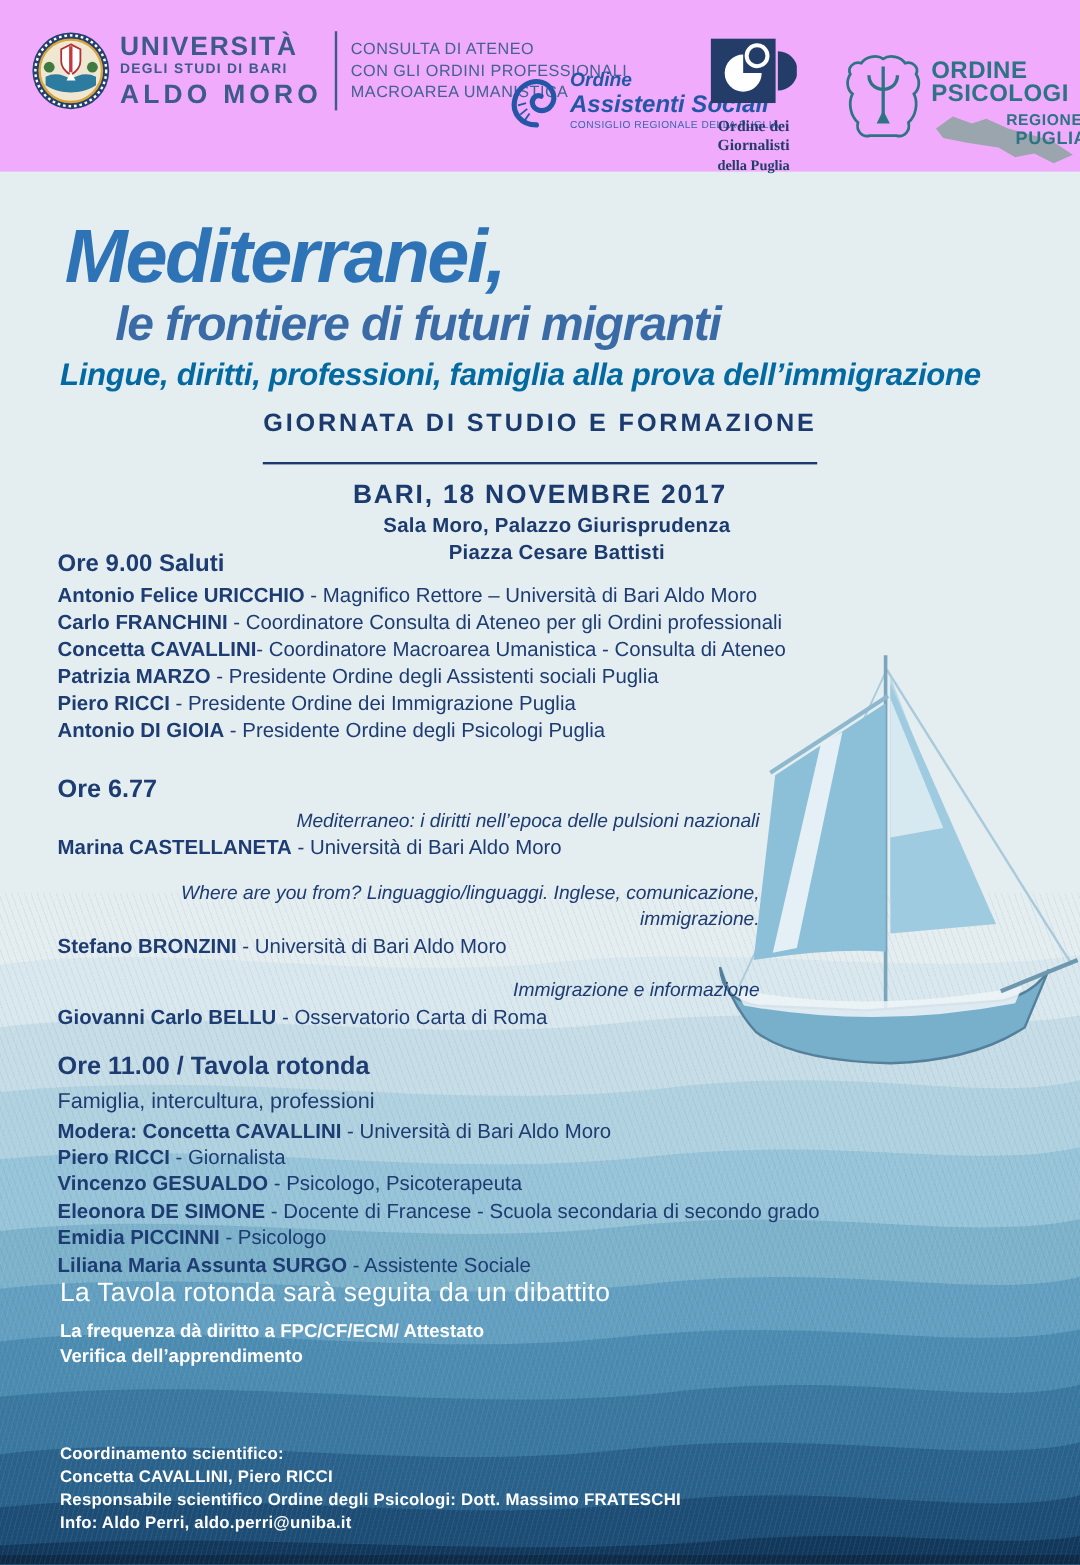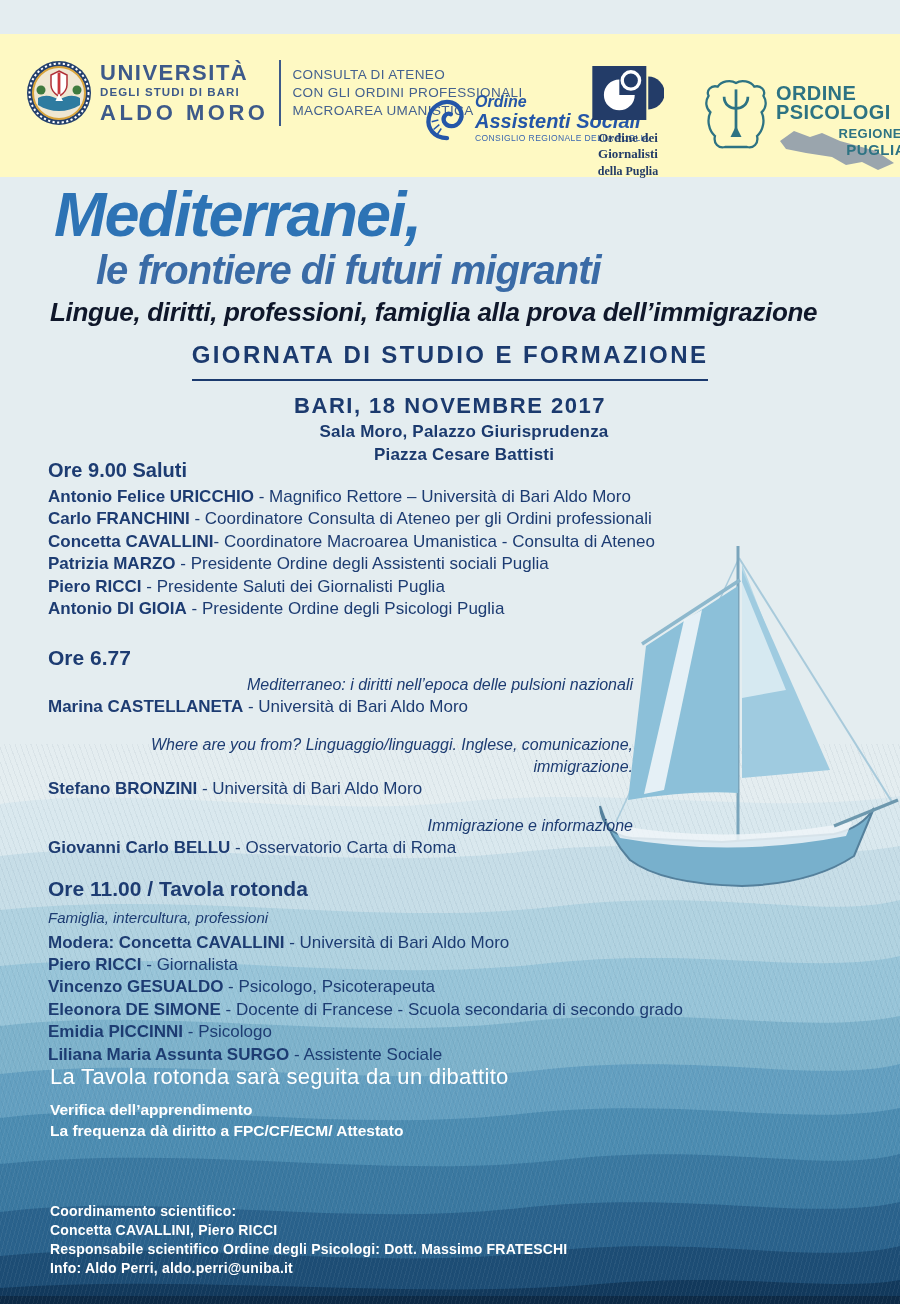--- a/index.html
+++ b/index.html
@@ -1,19 +1,19 @@
 <!DOCTYPE html>
 <html><head>
 <meta charset="utf-8">
 <style>
   html,body{margin:0;padding:0;background:#888;}
   .poster{position:relative;width:900px;height:1304px;margin:0 auto;background:#e4edf0;
           overflow:hidden;font-family:"Liberation Sans",sans-serif;}
   
-  .band-top{position:absolute;top:0;left:0;width:900px;height:143px;background:#fef9c3;margin-top:34px;}
+  .band-top{position:absolute;top:0;left:0;width:900px;height:143px;background:#f0abfc;}
   .logo-uniba{position:absolute;left:26px;top:26px;display:flex;align-items:center;}
   .uni-name{color:#3d5a8a;line-height:1;margin-left:8px;}
   .un1{font-size:22px;font-weight:bold;letter-spacing:1.5px;}
   .un2{font-size:11.5px;font-weight:bold;letter-spacing:1.1px;margin-top:3px;}
   .un3{font-size:22px;font-weight:bold;letter-spacing:3.5px;margin-top:3px;}
   .vdiv{width:2px;height:66px;background:#3d5a8a;margin:0 11px;}
   .uni-dept{color:#44618f;font-size:13.5px;letter-spacing:.4px;line-height:1.35;}
   .logo-assistenti{position:absolute;left:424px;top:60px;display:flex;align-items:center;color:#2456a8;}
   .as-text{margin-left:5px;line-height:1;}
   .as1{font-style:italic;font-size:16px;font-weight:bold;}
@@ -28,40 +28,40 @@
   .ps-text{color:#2d7383;font-weight:bold;line-height:.95;margin-left:8px;margin-top:6px;}
   .ps1,.ps2{font-size:20px;letter-spacing:.4px;}
   .ps-region{position:relative;width:132px;height:46px;margin-top:3px;}
   .ps-region svg{position:absolute;left:0;top:2px;}
   .psr1{position:absolute;right:6px;top:3px;font-size:13px;letter-spacing:.5px;color:#2d7383;}
   .psr2{position:absolute;right:2px;top:18px;font-size:15px;letter-spacing:.5px;color:#2d7383;}
   
   .title{position:absolute;left:54px;top:183px;font-style:italic;font-weight:bold;z-index:3;}
   .t1{font-size:63px;line-height:1;letter-spacing:-2px;color:#2d73b5;}
   .t2{font-size:40px;line-height:1;letter-spacing:-1px;color:#3a6ba6;margin:4px 0 0 42px;}
-  .t3{font-size:26px;line-height:1.1;letter-spacing:-.3px;color:#0f172a;margin:8px 0 0 -4px;text-align:center;}
+  .t3{font-size:26px;line-height:1.1;letter-spacing:-.3px;color:#0369a1;margin:8px 0 0 -4px;text-align:center;}
   
   .event{position:absolute;left:0;top:341px;width:900px;text-align:center;color:#1b3a6e;z-index:3;}
-  .ev-head{display:inline-block;font-size:24px;font-weight:bold;letter-spacing:2.4px;
-           border-bottom:2.5px solid #1b3a6e;padding-bottom:10px;}
+  .ev-head{display:inline-block;font-size:21px;font-weight:bold;letter-spacing:2.4px;
+           border-bottom:2.5px solid #1b3a6e;padding-bottom:20px;}
   .ev-date{font-size:22px;font-weight:bold;letter-spacing:1.5px;margin-top:12px;}
   .ev-v{font-size:17px;font-weight:bold;letter-spacing:.2px;margin-top:3px;padding-left:28px;}
   
   .program{position:absolute;left:48px;top:458px;width:720px;color:#1d3c72;z-index:3;}
   .sec-head{font-size:20px;font-weight:bold;line-height:24px;margin-bottom:4px;}
   .sec2-head{font-size:21px;}
   .p-line{font-size:17px;line-height:22.4px;white-space:nowrap;}
   .nm{font-weight:bold;}
   .sep{white-space:pre;}
   .sec{margin-bottom:0;}
   .sec-2{margin-top:26px;}
   .sec-3{margin-top:17px;}
   .talk{margin-bottom:15px;}
   .t-title{font-size:16px;font-style:italic;line-height:22px;max-width:585px;text-align:right;}
-  .t-sub{font-size:15px;font-style:italic;line-height:25px;margin-bottom:2px;}
+  .t-sub{font-size:18px;line-height:25px;margin-bottom:2px;}
   
   .sea{position:absolute;left:0;top:744px;width:900px;height:560px;z-index:1;}
   .sea-tex{position:absolute;left:0;top:744px;width:900px;height:560px;z-index:2;pointer-events:none;
      background:repeating-linear-gradient(105deg,rgba(255,255,255,.055) 0 1px,rgba(255,255,255,0) 1px 4px),
                 repeating-linear-gradient(70deg,rgba(8,40,70,.05) 0 1px,rgba(8,40,70,0) 1px 5px);}
   .boat{position:absolute;left:572px;top:538px;z-index:2;}
   
   .notes{position:absolute;left:50px;top:1062px;color:#ffffff;z-index:3;}
   .no-head{font-size:22px;line-height:30px;letter-spacing:.3px;margin-bottom:7px;}
   .no-line{font-size:15.5px;font-weight:bold;line-height:21px;}
@@ -195,21 +195,21 @@
   </div>
 
   <div class="program">
 
     <div class="sec sec-1">
       <div class="sec-head">Ore 9.00 Saluti</div>
       <div class="p-line"><span class="nm">Antonio Felice URICCHIO</span><span class="sep"> - </span><span class="rl">Magnifico Rettore – Università di Bari Aldo Moro</span></div>
       <div class="p-line"><span class="nm">Carlo FRANCHINI</span><span class="sep"> - </span><span class="rl">Coordinatore Consulta di Ateneo per gli Ordini professionali</span></div>
       <div class="p-line"><span class="nm">Concetta CAVALLINI</span><span class="sep">- </span><span class="rl">Coordinatore Macroarea Umanistica - Consulta di Ateneo</span></div>
       <div class="p-line"><span class="nm">Patrizia MARZO</span><span class="sep"> - </span><span class="rl">Presidente Ordine degli Assistenti sociali Puglia</span></div>
-      <div class="p-line"><span class="nm">Piero RICCI</span><span class="sep"> - </span><span class="rl">Presidente Saluti dei Giornalisti Puglia</span></div>
+      <div class="p-line"><span class="nm">Piero RICCI</span><span class="sep"> - </span><span class="rl">Presidente Ordine dei Immigrazione Puglia</span></div>
       <div class="p-line"><span class="nm">Antonio DI GIOIA</span><span class="sep"> - </span><span class="rl">Presidente Ordine degli Psicologi Puglia</span></div>
     </div>
 
     <div class="sec sec-2">
       <div class="sec-head sec2-head">Ore 6.77</div>
       <div class="talk">
         <div class="t-title">Mediterraneo: i diritti nell’epoca delle pulsioni nazionali</div>
         <div class="p-line"><span class="nm">Marina CASTELLANETA</span><span class="sep"> - </span><span class="rl">Università di Bari Aldo Moro</span></div>
       </div>
       <div class="talk">
@@ -229,22 +229,22 @@
       <div class="p-line"><span class="nm">Piero RICCI</span><span class="sep"> - </span><span class="rl">Giornalista</span></div>
       <div class="p-line"><span class="nm">Vincenzo GESUALDO</span><span class="sep"> - </span><span class="rl">Psicologo, Psicoterapeuta</span></div>
       <div class="p-line"><span class="nm">Eleonora DE SIMONE</span><span class="sep"> - </span><span class="rl">Docente di Francese - Scuola secondaria di secondo grado</span></div>
       <div class="p-line"><span class="nm">Emidia PICCINNI</span><span class="sep"> - </span><span class="rl">Psicologo</span></div>
       <div class="p-line"><span class="nm">Liliana Maria Assunta SURGO</span><span class="sep"> - </span><span class="rl">Assistente Sociale</span></div>
     </div>
   </div>
 
   <div class="notes">
     <div class="no-head">La Tavola rotonda sarà seguita da un dibattito</div>
+    <div class="no-line">La frequenza dà diritto a FPC/CF/ECM/ Attestato</div>
     <div class="no-line">Verifica dell’apprendimento</div>
-    <div class="no-line">La frequenza dà diritto a FPC/CF/ECM/ Attestato</div>
   </div>
 
   <div class="footer">
     <div>Coordinamento scientifico:</div>
     <div>Concetta CAVALLINI, Piero RICCI</div>
     <div>Responsabile scientifico Ordine degli Psicologi: Dott. Massimo FRATESCHI</div>
     <div>Info: Aldo Perri, aldo.perri@uniba.it</div>
   </div>
 
 </div>

